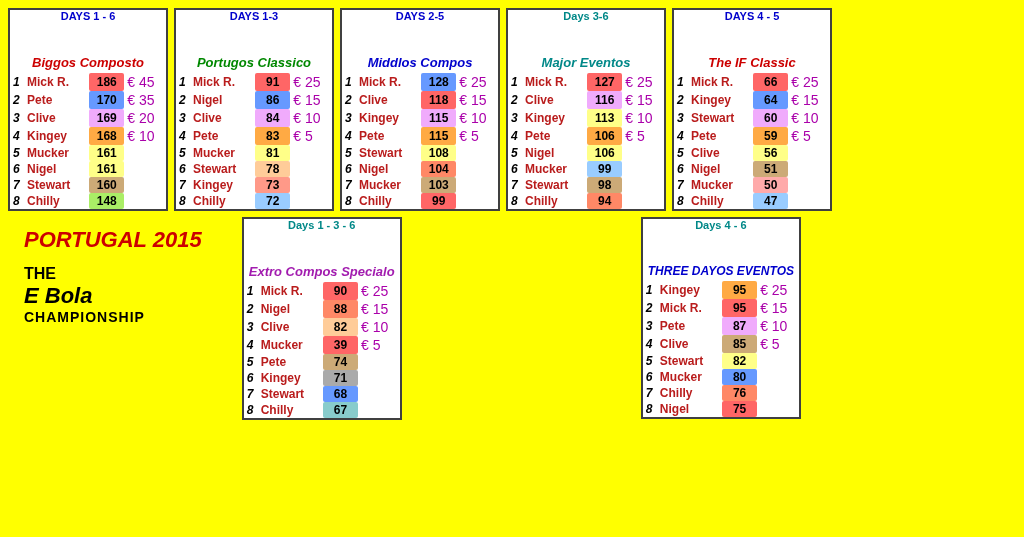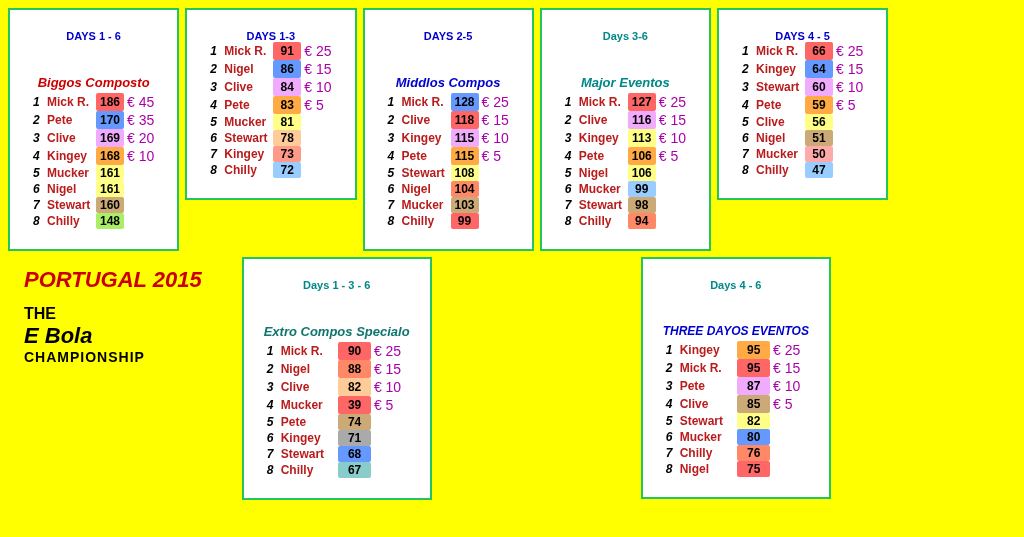--- a/index.html
+++ b/index.html
@@ -21,23 +21,23 @@
       gap: 6px;
       align-items: flex-start;
     }
     .bottom-row {
       display: flex;
       flex-direction: row;
       gap: 24px;
       align-items: flex-start;
     }
     .table-box {
-      border: 2px solid #22c55e;
+      border: 2px solid #404040;
       background: #fff;
-      padding: 20px;
+      padding: 0;
       min-width: 160px;
     }
     .table-title-days {
       font-size: 11px;
       font-weight: bold;
       color: #00aaff;
       text-align: center;
     }
     .table-title-main {
       font-size: 13px;
@@ -93,21 +93,21 @@
     .sc-lime { background-color: #aaee66; }
     .sc-gray { background-color: #aaaaaa; }
     .sc-peach { background-color: #ffcc99; }
     .sc-salmon { background-color: #ff9988; }
     .sc-sky { background-color: #99ccff; }
     
     .c-red { color: #cc0000; }
     .c-blue { color: #0000cc; }
     .c-green { color: #008800; }
     .c-teal { color: #008888; }
-    .c-orange { color: #0f766e; }
+    .c-orange { color: #a21caf; }
 
     .left-label {
       min-width: 130px;
       display: flex;
       flex-direction: column;
       justify-content: center;
       align-items: flex-start;
       padding: 10px 16px;
     }
     .portugal-title {
@@ -194,20 +194,21 @@
               <td class="name-cell">Chilly</td>
               <td class="score-cell sc-lime">148</td>
               <td class="prize-cell"></td>
             </tr>
           </tbody>
       </table>
     </div>
 
     <div class="table-box">
       <div class="table-title-days c-blue">DAYS 1-3</div>
+      <div class="table-title-main c-green">Portugos Classico</div>
       <table class="score-table">
         <tbody id="t2-body">
             <tr>
               <td class="rank-cell">1</td>
               <td class="name-cell">Mick R.</td>
               <td class="score-cell sc-red">91</td>
               <td class="prize-cell">€ 25</td>
             </tr>
             <tr>
               <td class="rank-cell">2</td>
@@ -364,20 +365,21 @@
               <td class="name-cell">Chilly</td>
               <td class="score-cell sc-coral">94</td>
               <td class="prize-cell"></td>
             </tr>
           </tbody>
       </table>
     </div>
 
     <div class="table-box">
       <div class="table-title-days c-blue" style="font-weight:bold;">DAYS 4 - 5</div>
+      <div class="table-title-main c-red">The IF Classic</div>
       <table class="score-table">
         <tbody id="t5-body">
             <tr>
               <td class="rank-cell">1</td>
               <td class="name-cell">Mick R.</td>
               <td class="score-cell sc-red">66</td>
               <td class="prize-cell">€ 25</td>
             </tr>
             <tr>
               <td class="rank-cell">2</td>

